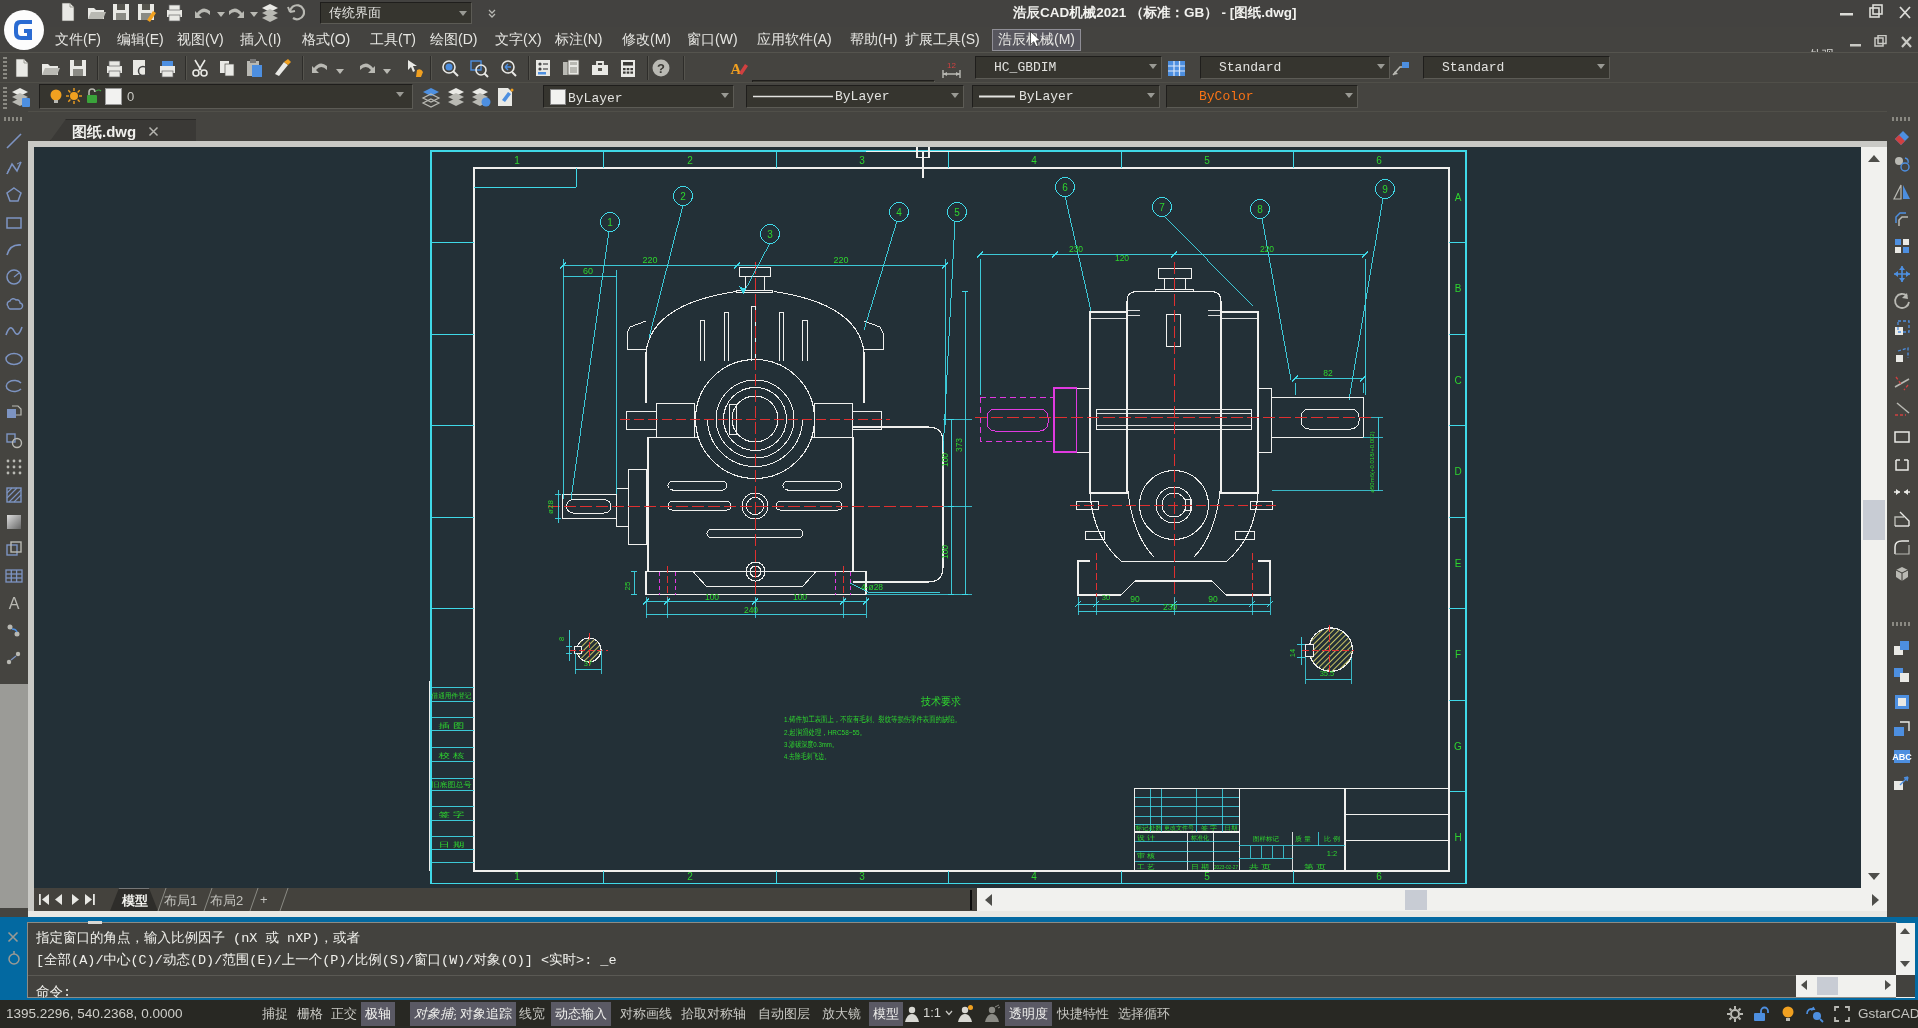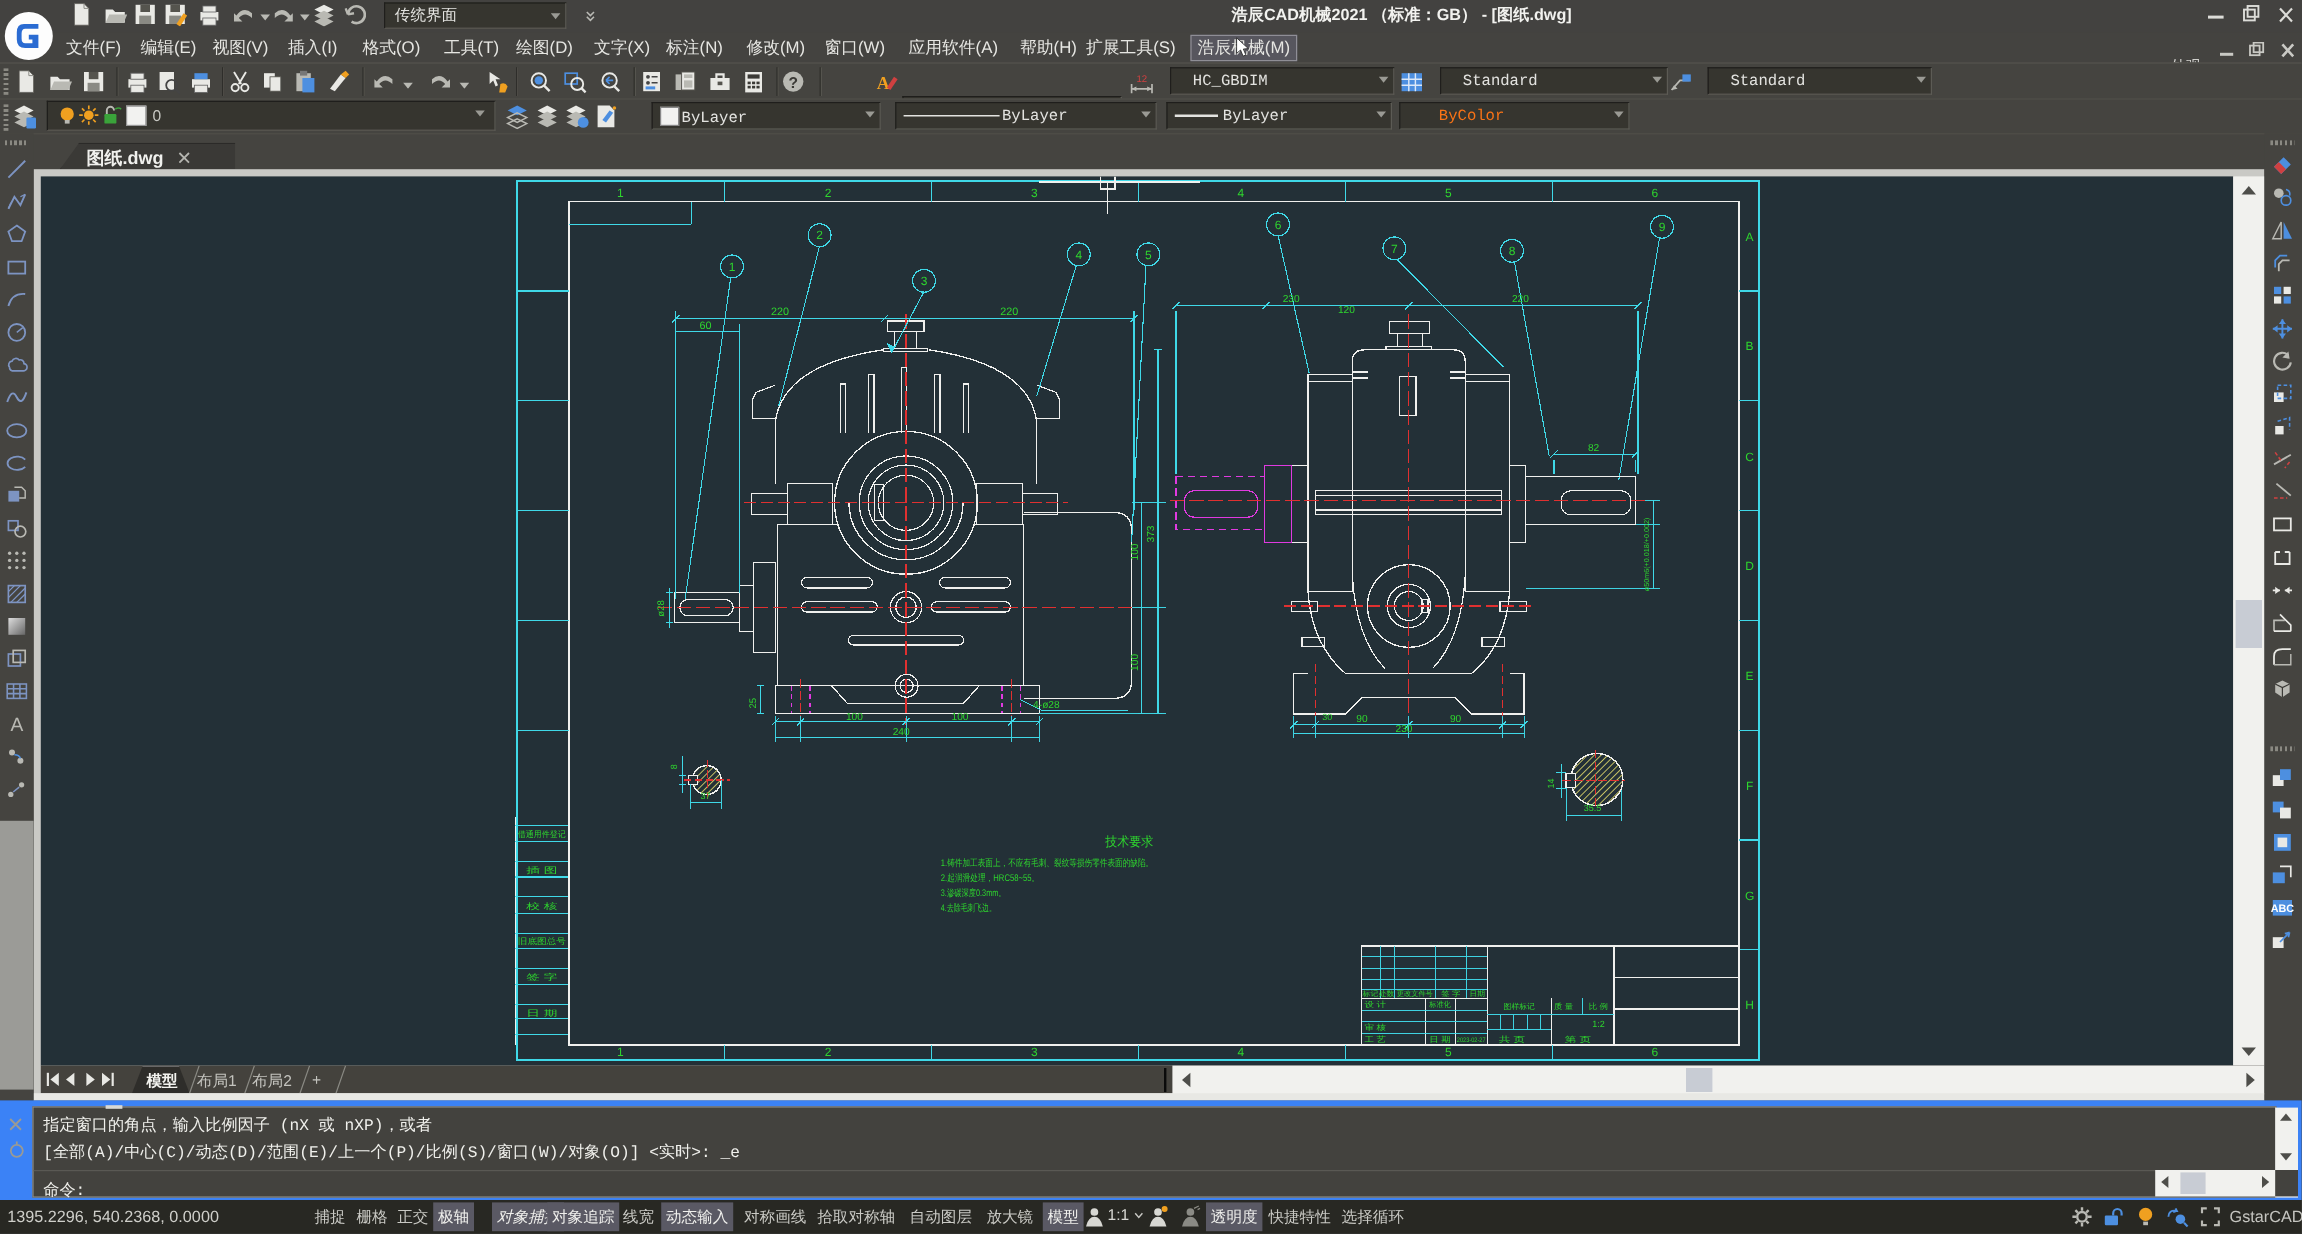--- a/index.html
+++ b/index.html
@@ -67,21 +67,21 @@
     <path d="M10 12 L18 16 L10 20 L2 16 Z" fill="#b9b9b3"></path>
   </svg>
 <svg class="abs" style="left:287px;top:2px;" width="18" height="20" viewBox="0 0 18 20">
     <path d="M3 10 a7 7 0 1 1 3 6" fill="none" stroke="#b9b9b3" stroke-width="2.2"></path>
     <path d="M3 10 l-2 -5 M3 10 l5 -1" stroke="#b9b9b3" stroke-width="2"></path>
   </svg>
 <div class="combo" style="left:320px;top:2px;width:150px;height:20px;line-height:19px;font-family:'Liberation Sans',sans-serif;"><span style="margin-left:8px;">传统界面</span><span class="caret" style="top:8px;"></span></div>
 <svg class="abs" style="left:488px;top:9px;" width="16" height="10" viewBox="0 0 16 10">
     <path d="M1 1 L4 4 L7 1 M1 5 L4 8 L7 5" fill="none" stroke="#b9b9b4" stroke-width="1.3"></path>
   </svg>
-<div class="abs" style="left:1013px;top:4px;width:310px;text-align:center;color:#f2f2ef;font-size:13.5px;font-weight:bold;">浩辰CAD机械2021 （标准：GB） - [图纸.dwg]</div>
+<div class="abs" style="left:1013px;top:4px;width:310px;color:#f2f2ef;font-size:13.5px;font-weight:bold;">浩辰CAD机械2021 （标准：GB） - [图纸.dwg]</div>
 
 <svg class="abs" style="left:1838px;top:4px;" width="78" height="17" viewBox="0 0 78 17">
  <rect x="2" y="9" width="13" height="2.5" fill="#dcdcd8"></rect>
  <rect x="32" y="4" width="9" height="9" fill="none" stroke="#dcdcd8" stroke-width="1.6"></rect>
  <rect x="35" y="1" width="9" height="9" fill="none" stroke="#dcdcd8" stroke-width="1.6"></rect>
  <path d="M62 3 L72 14 M72 3 L62 14" stroke="#dcdcd8" stroke-width="1.8"></path>
 </svg>
 
 <div class="abs" style="left:0;top:27px;width:1918px;height:25px;background:#444340;">
  <span class="menui" style="left:55px;">文件(F)</span>
@@ -940,21 +940,21 @@
     <svg class="abs" style="left:5px;top:635px;" width="20" height="20" viewBox="0 0 20 20">
       <rect x="2" y="4" width="16" height="13" fill="#4d8fe0"></rect>
       <text x="10" y="14" font-size="9" fill="#fff" text-anchor="middle" font-weight="bold" font-family="Liberation Sans">ABC</text>
     </svg>
     <svg class="abs" style="left:5px;top:662px;" width="20" height="20" viewBox="0 0 20 20">
       <rect x="2" y="8" width="9" height="9" fill="#e9e9e5"></rect>
       <path d="M8 12 L16 4 M16 4 l-4 1 m4 -1 l-1 4" stroke="#4d8fe0" stroke-width="1.4" fill="none"></path>
     </svg>
 </div>
 
-<div class="abs" style="left:0;top:917px;width:1918px;height:83px;background:#3b82f6;">
+<div class="abs" style="left:0;top:917px;width:1918px;height:83px;background:#0369a1;">
  <svg class="abs" style="left:7px;top:14px;" width="12" height="12" viewBox="0 0 12 12">
       <path d="M1.5 1.5 L10.5 10.5 M10.5 1.5 L1.5 10.5" stroke="#9a9a94" stroke-width="1.6"></path>
     </svg>
  <svg class="abs" style="left:6px;top:34px;" width="16" height="16">
       <circle cx="8" cy="8" r="5" fill="none" stroke="#9a9a94" stroke-width="1.5"></circle>
       <path d="M8 3 L8 0" stroke="#9a9a94" stroke-width="1.5"></path>
     </svg>
  <div class="abs" style="left:27px;top:5px;width:1868px;height:74px;background:#43423e;border:1px solid #8d8c86;">
   <div class="abs" style="left:60px;top:-2px;width:14px;height:3px;background:#d8d8d4;"></div>
   <div class="mono" style="position:absolute;left:8px;top:6px;color:#f0f0ec;font-size:13.5px;">指定窗口的角点，输入比例因子 (nX 或 nXP)，或者</div>

